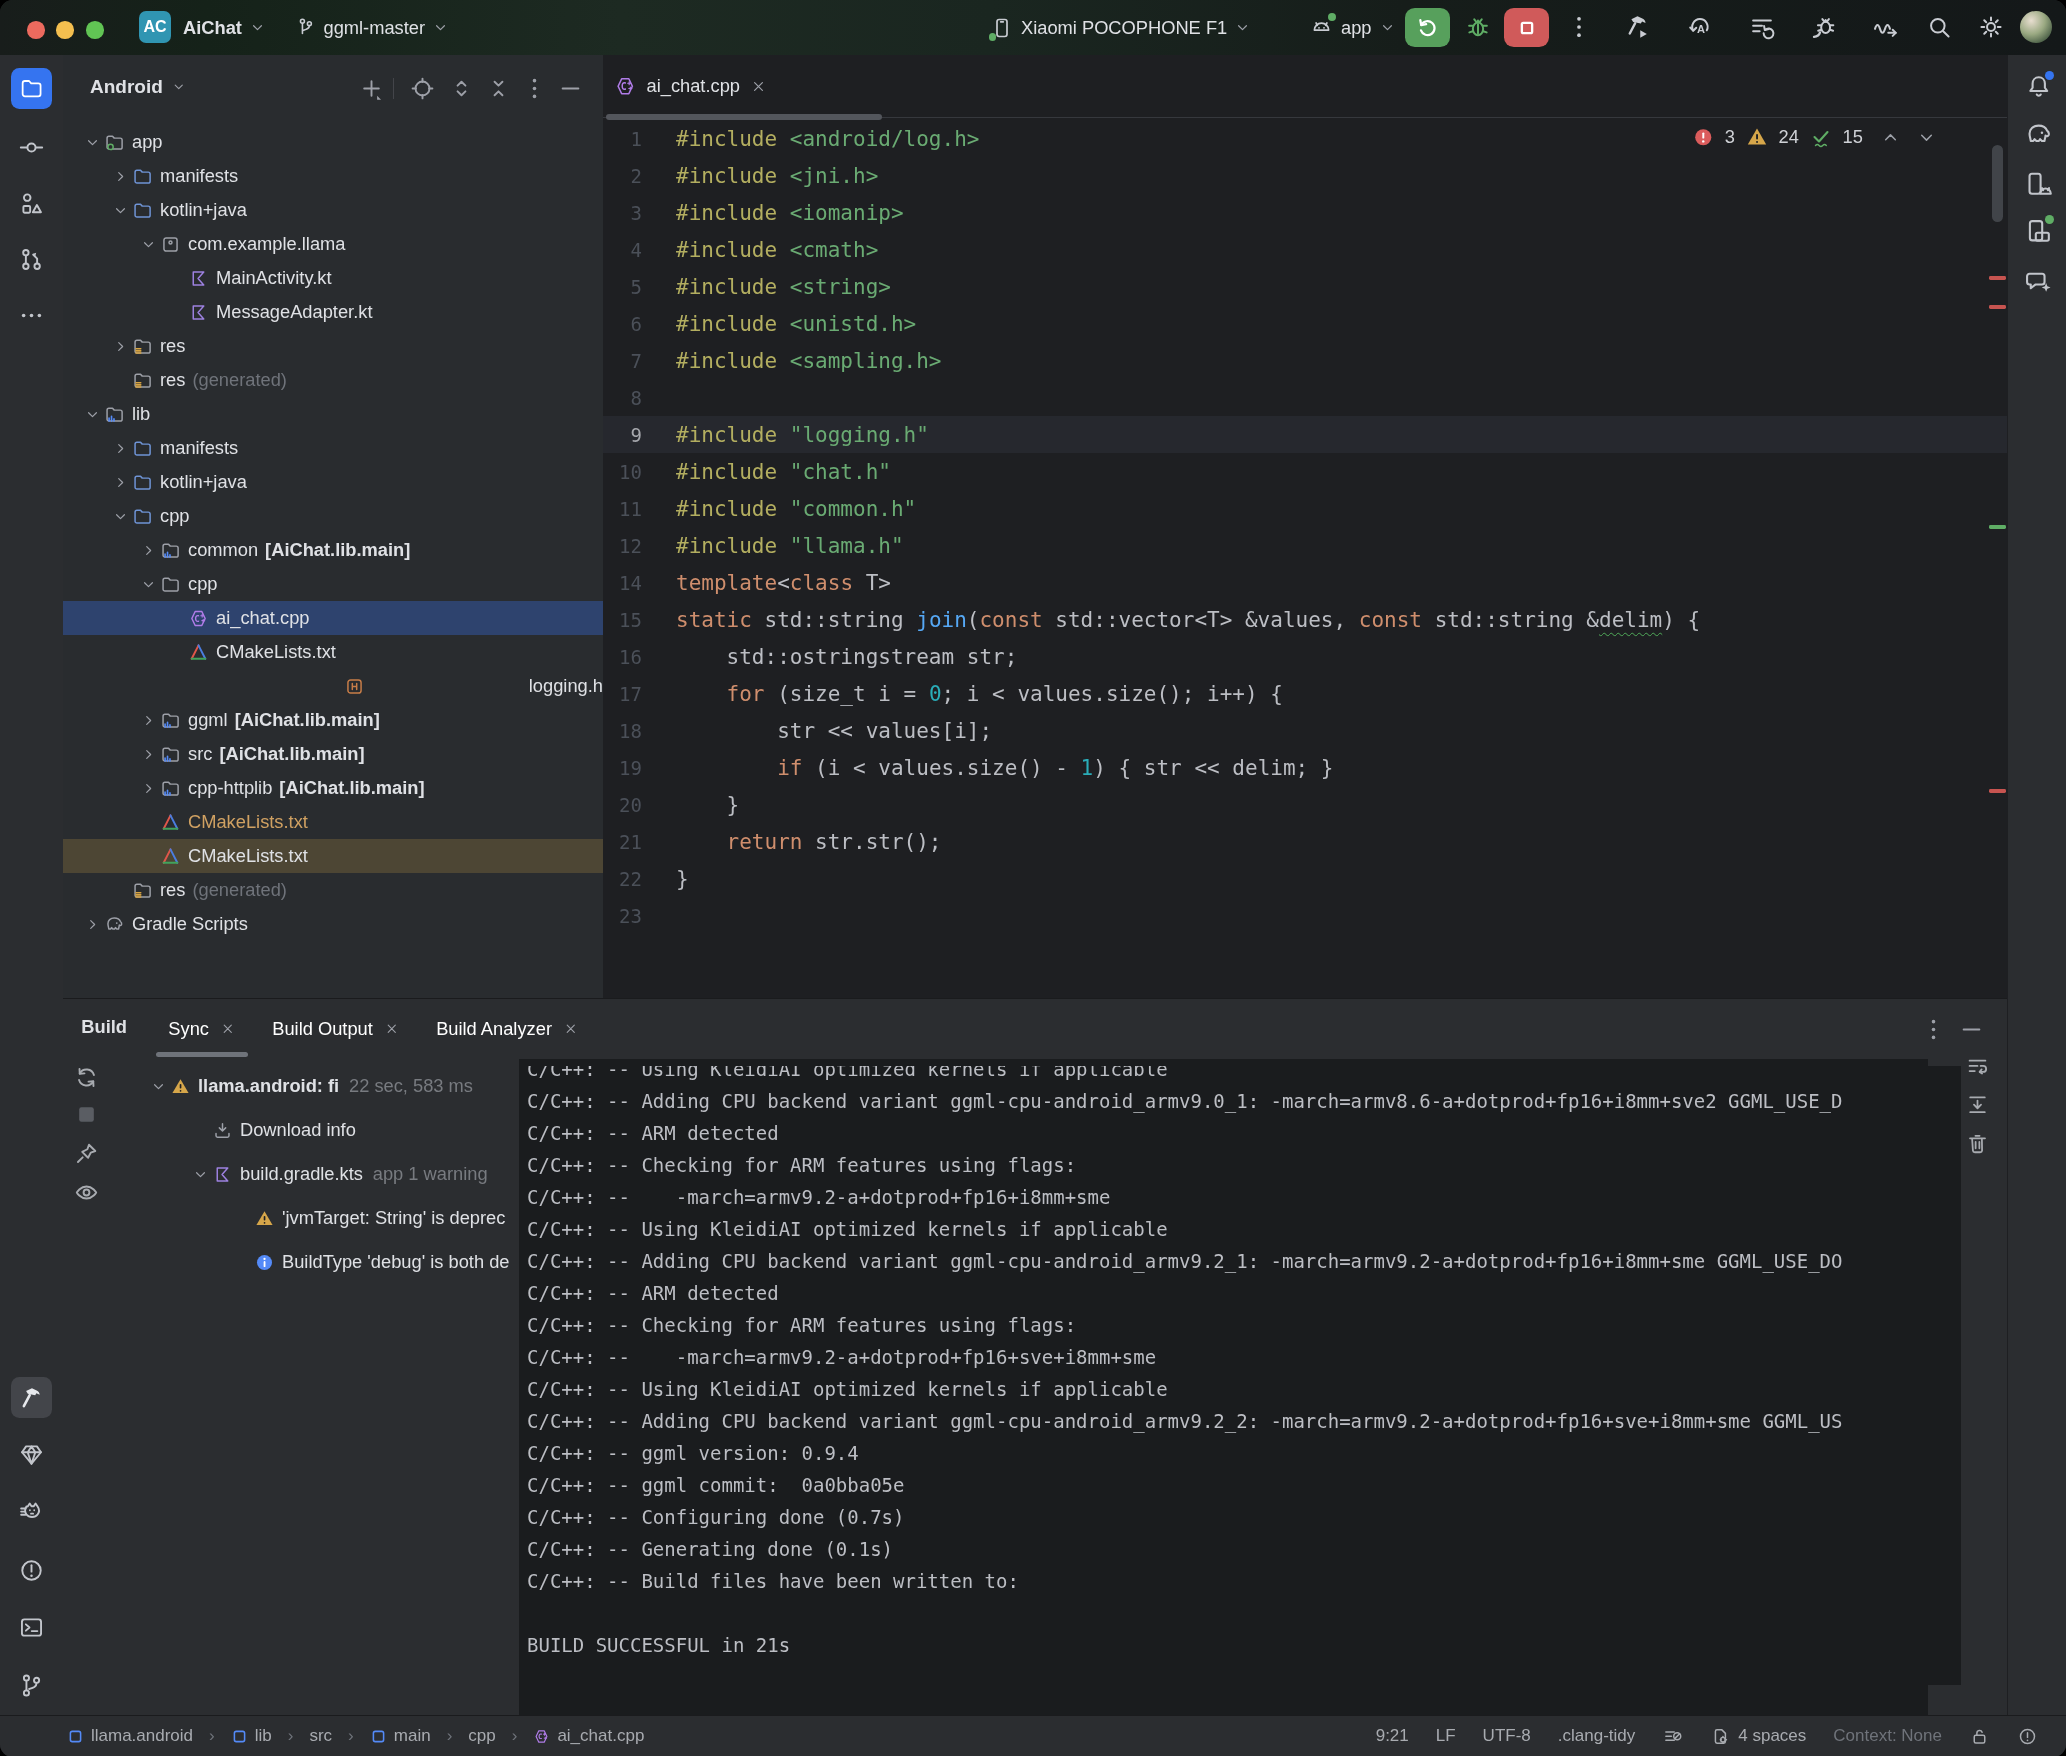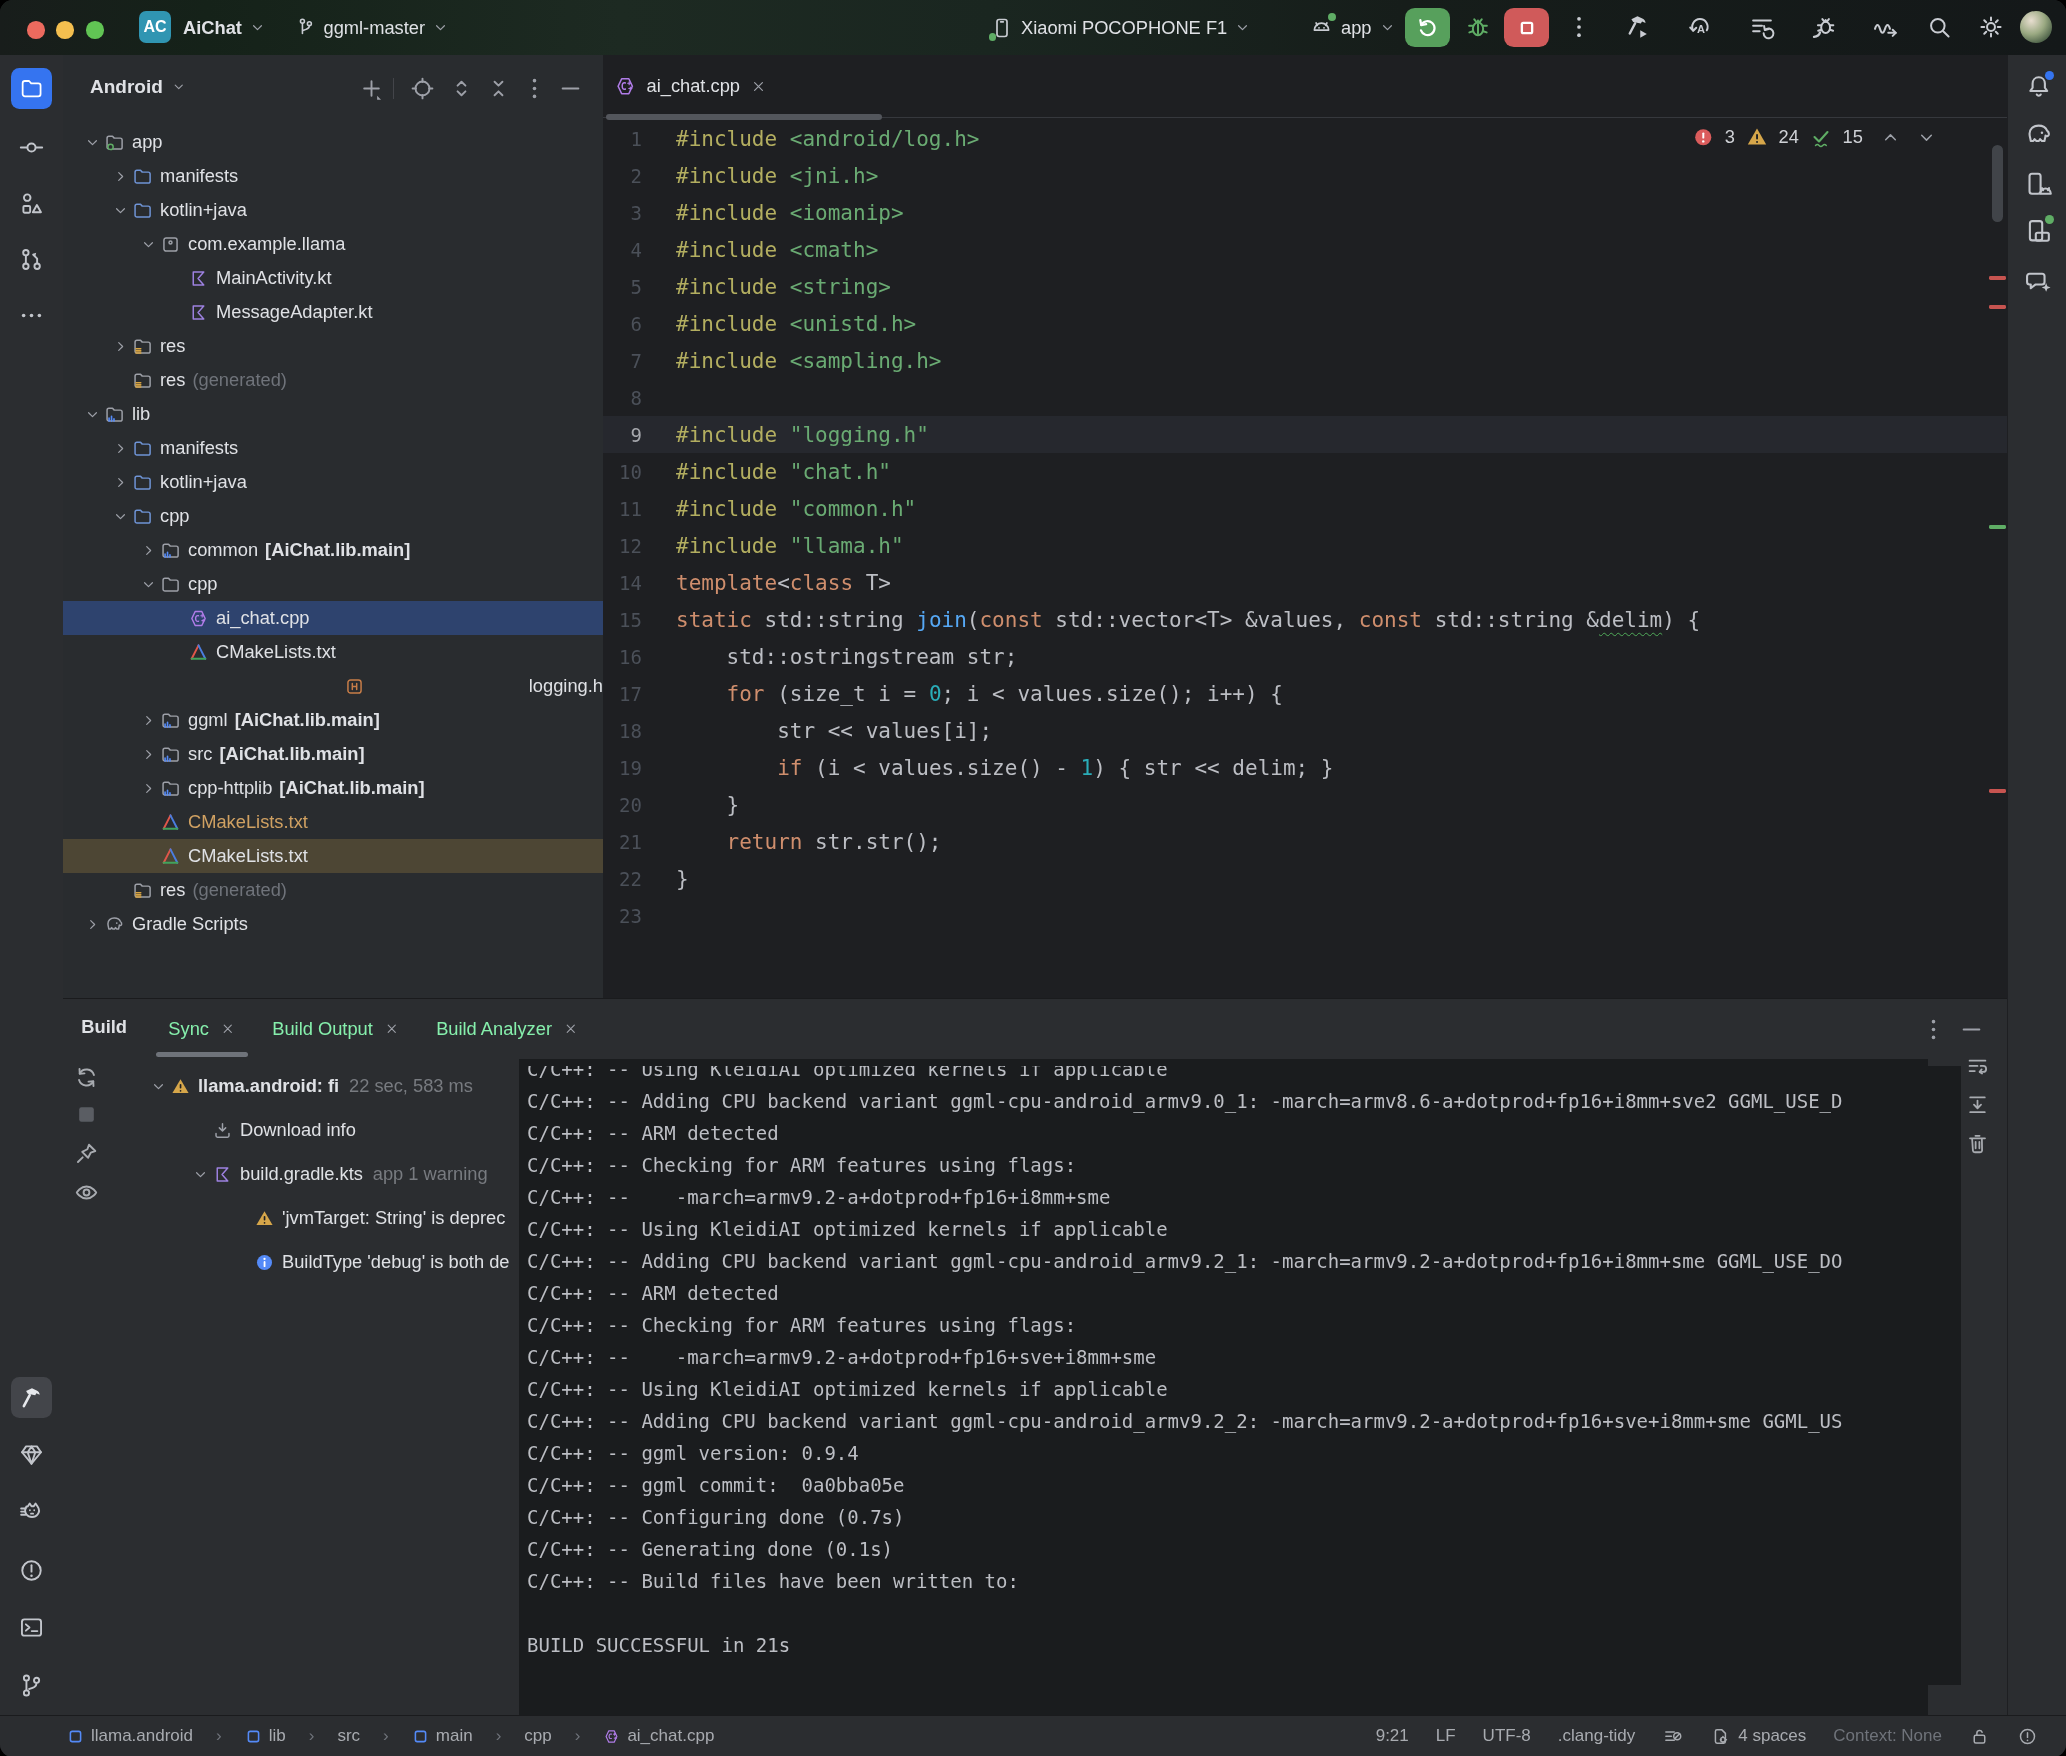--- a/index.html
+++ b/index.html
@@ -61,41 +61,41 @@
   .tok-typo{color:#bcbec4;text-decoration:underline wavy #4faa59 1.4px;text-underline-offset:4.9px;}
   #vthumb{position:absolute;right:4.2px;top:90px;width:11.2px;height:77px;background:#4e5157;border-radius:5.6px;opacity:.75;}
   .stripe-mark{position:absolute;right:1.4px;width:17px;height:3.5px;border-radius:1.4px;}
   
   #right-stripe{left:2007px;top:55px;width:59px;height:1661px;background:#2b2d30;border-left:0.7px solid #1e1f22;}
   .rs-btn{position:absolute;left:15.5px;width:29.5px;height:29.5px;color:#c2c5cb;}
   
   #build-panel{left:63px;top:998px;width:1944px;height:717px;background:#2b2d30;border-top:0.7px solid #1a1b1d;}
   #bp-title{position:absolute;left:18.3px;top:17px;font-size:18.3px;font-weight:700;color:#dfe1e5;}
   #bp-tabs{position:absolute;left:87px;top:0;height:59px;display:flex;}
-  .bp-tab{position:relative;height:59px;display:flex;align-items:center;gap:11.2px;padding:0 18.3px;font-size:18.3px;color:#86efac;}
+  .bp-tab{position:relative;height:59px;display:flex;align-items:center;gap:11.2px;padding:0 18.3px;font-size:18.3px;color:#ffffff;}
   .bp-tab .tab-underline{position:absolute;left:5.6px;right:5.6px;bottom:1.4px;height:4.9px;border-radius:2.8px;background:#6f737a;display:none;}
   .bp-tab.sel .tab-underline{display:block;}
   .xg{color:#9da0a8;}
   .bp-hdr-ic{position:absolute;top:17px;width:27px;height:27px;color:#9da0a8;}
   #bp-minitool{position:absolute;left:9.8px;top:65px;width:31px;}
   .mt-ic{position:absolute;left:0;width:27px;height:27px;color:#a8abb0;}
   #bp-tree{position:absolute;left:0;top:65px;width:450px;}
   .btree-row{height:44px;display:flex;align-items:center;font-size:18.3px;color:#dfe1e5;white-space:nowrap;}
   .btree-time{color:#787b80;margin-left:9.8px;}
   #console{position:absolute;left:457px;top:67px;width:1441px;height:619px;overflow:hidden;background:#1a1c1e;}
   .con-row{height:32px;display:flex;align-items:center;font-family:"DejaVu Sans Mono",monospace;font-size:19px;color:#bcbec4;white-space:pre;padding-left:7px;}
   .con-link{color:#548af7;text-decoration:underline;}
   #con-tools{position:absolute;left:1902px;top:55px;}
   .con-ic{position:absolute;left:0;width:25px;height:25px;color:#a8abb0;}
   
   #console-bg{position:absolute;left:456px;top:60px;right:79px;bottom:0;background:#1a1c1e;}
   
   #statusbar{left:0;top:1715px;width:2066px;height:41px;background:#2b2d30;border-top:0.7px solid #1a1b1d;
     display:flex;align-items:center;padding:0 28px 0 67px;box-sizing:border-box;font-size:17px;color:#a8abb0;}
-  #breadcrumbs{display:flex;align-items:center;gap:23px;}
+  #breadcrumbs{display:flex;align-items:center;gap:16px;}
   .bc-item{display:flex;align-items:center;gap:7px;}
   .bc-sep{color:#6f737a;}
   #status-right{margin-left:auto;display:flex;align-items:center;gap:27px;}
   .st-dim{color:#6f737a;}
   .st-item{display:flex;align-items:center;gap:7px;}
 </style>
 </head>
 <body>
 
 <div id="app">

